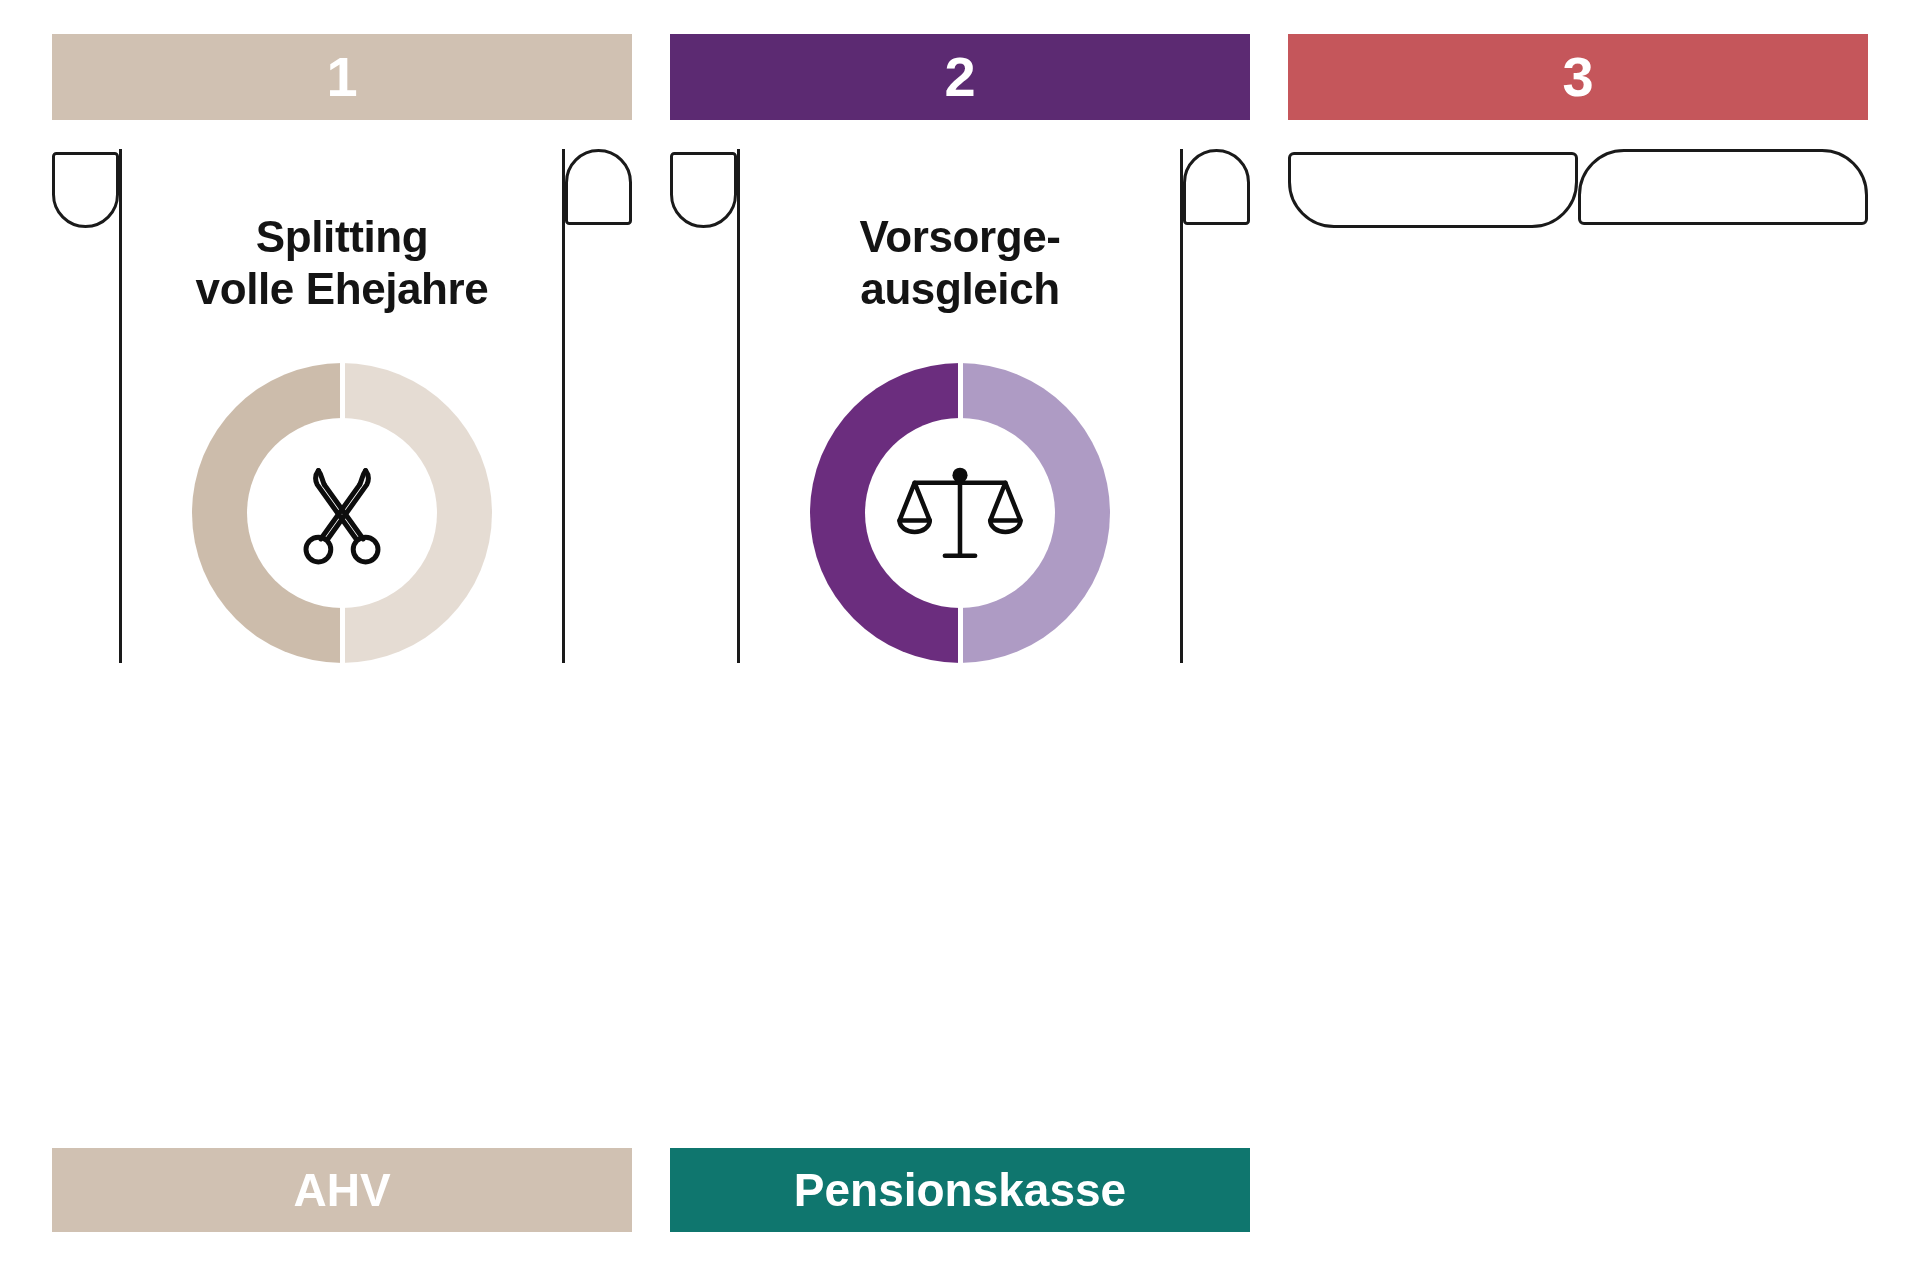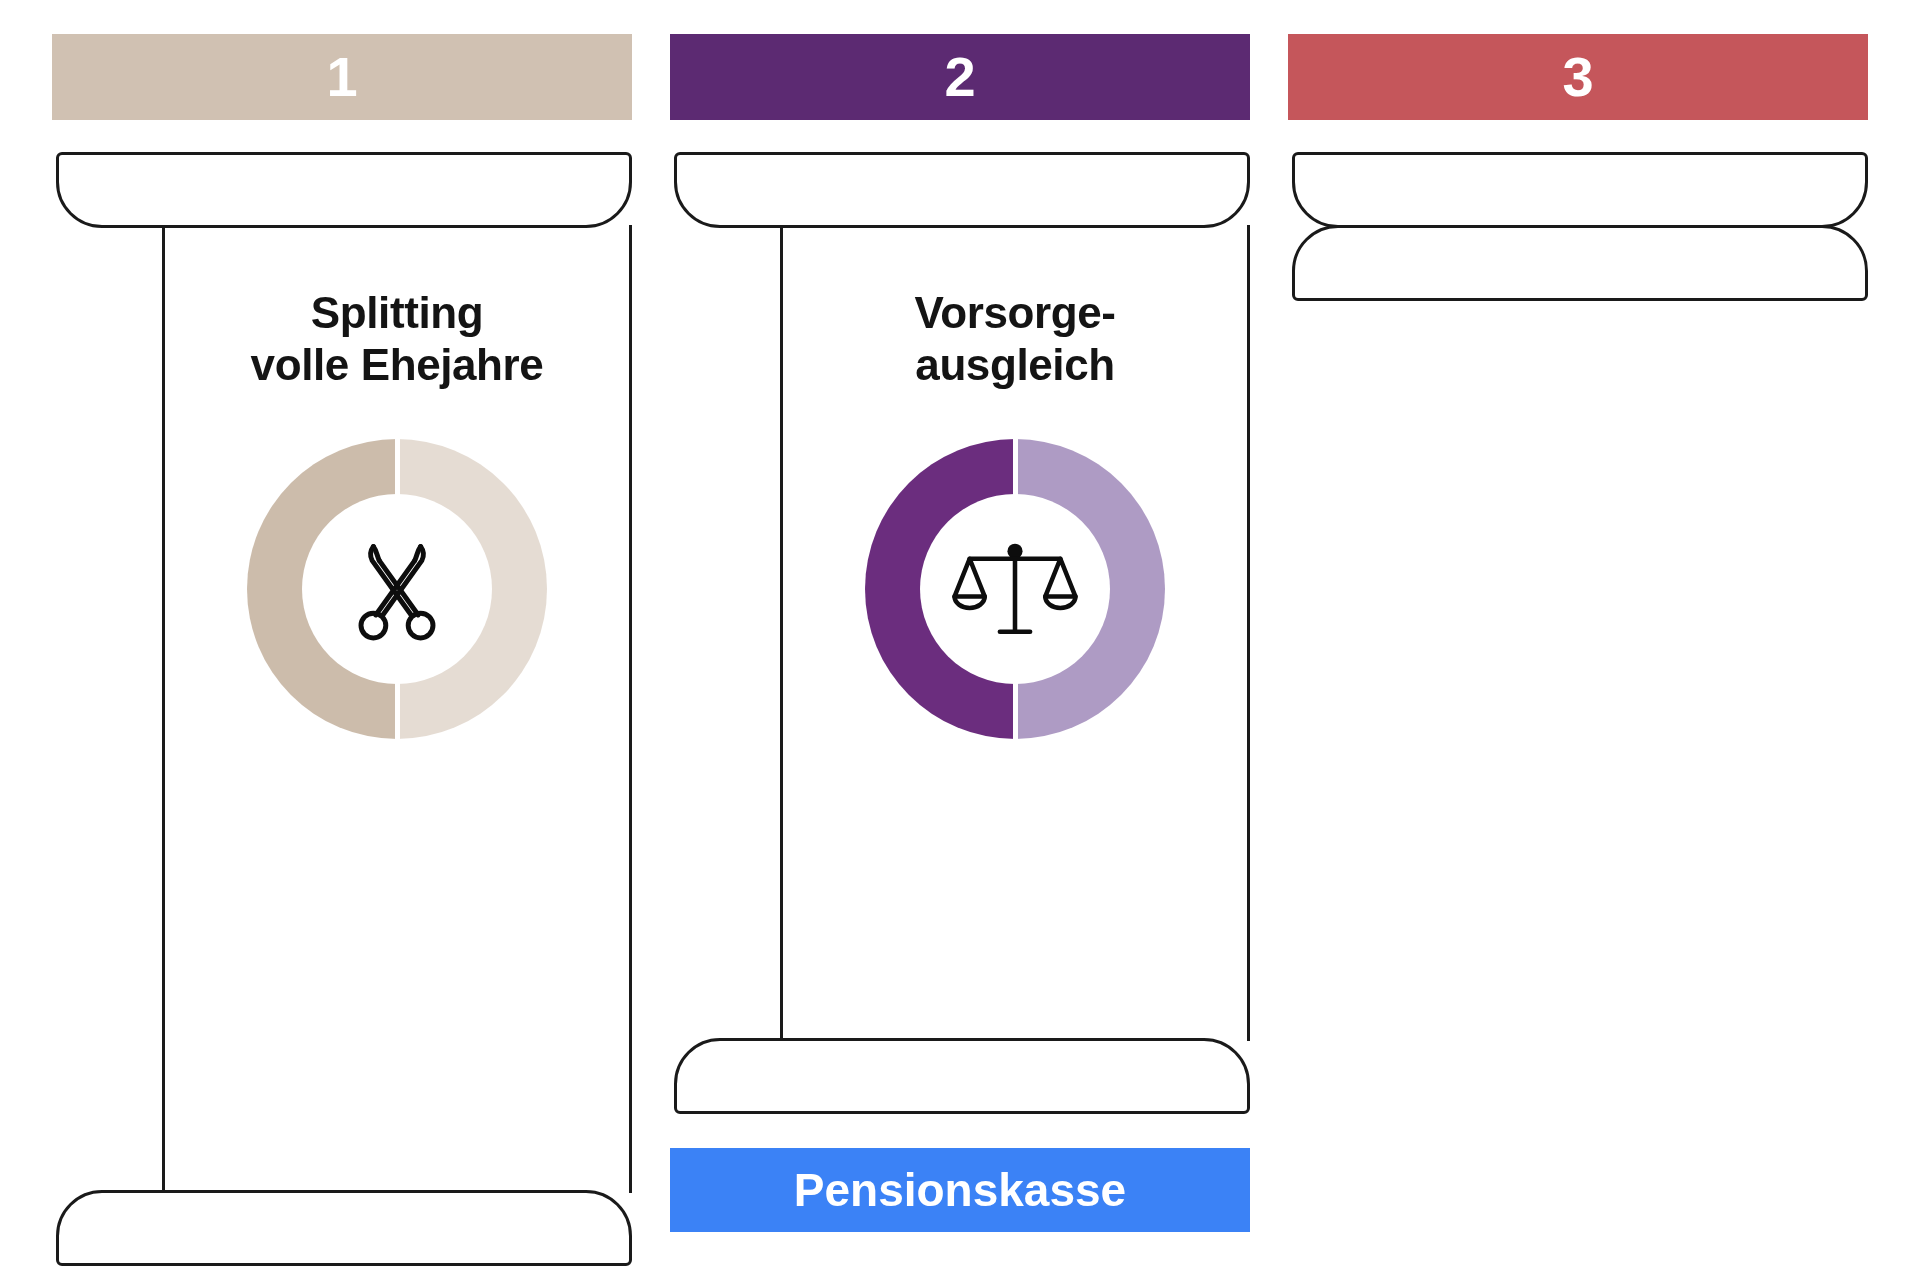--- a/index.html
+++ b/index.html
@@ -48,22 +48,22 @@
   }
 
   
   .pillar{
     position:relative;
     width:580px;
     flex:1 1 auto;
     margin-top:32px;
     margin-bottom:0px;
     display:flex;
-    flex-direction:column;
-    align-items:flex-end;
+    flex-direction:row;
+    align-items:flex-start;
   }
 
   .capital{
     width:576px;
     height:76px;
     border:3px solid #1a1a1a;
     border-top-left-radius:6px;
     border-top-right-radius:6px;
     border-bottom-left-radius:46px;
     border-bottom-right-radius:46px;
@@ -201,20 +201,23 @@
                 <circle cx="70" cy="81" r="10.5"></circle>
               </svg>
             </span>
           </div>
         </div>
 
       </div>
       <div class="base"></div>
     </div>
 
+    <div class="foot-bar" style="background: rgb(208, 193, 178); color: rgb(255, 255, 255);">
+      <span>AHV</span>
+    </div>
   </div>
 
   <div class="column col-1">
 
     <div class="head-bar" style="background: rgb(92, 42, 114); color: rgb(255, 255, 255);">
       <span>2</span>
     </div>
 
     <div class="pillar">
       <div class="capital"></div>
@@ -239,21 +242,21 @@
                 <path d="M74 56 a12 9 0 0 0 24 0"></path>
               </svg>
             </span>
           </div>
         </div>
 
       </div>
       <div class="base"></div>
     </div>
 
-    <div class="foot-bar" style="background: #3b82f6; color: rgb(255, 255, 255);">
+    <div class="foot-bar" style="background: #0f766e; color: rgb(255, 255, 255);">
       <span>Pensionskasse</span>
     </div>
   </div>
 
   <div class="column col-2">
 
     <div class="head-bar" style="background: rgb(197, 86, 91); color: rgb(255, 255, 255);">
       <span>3</span>
     </div>
 

